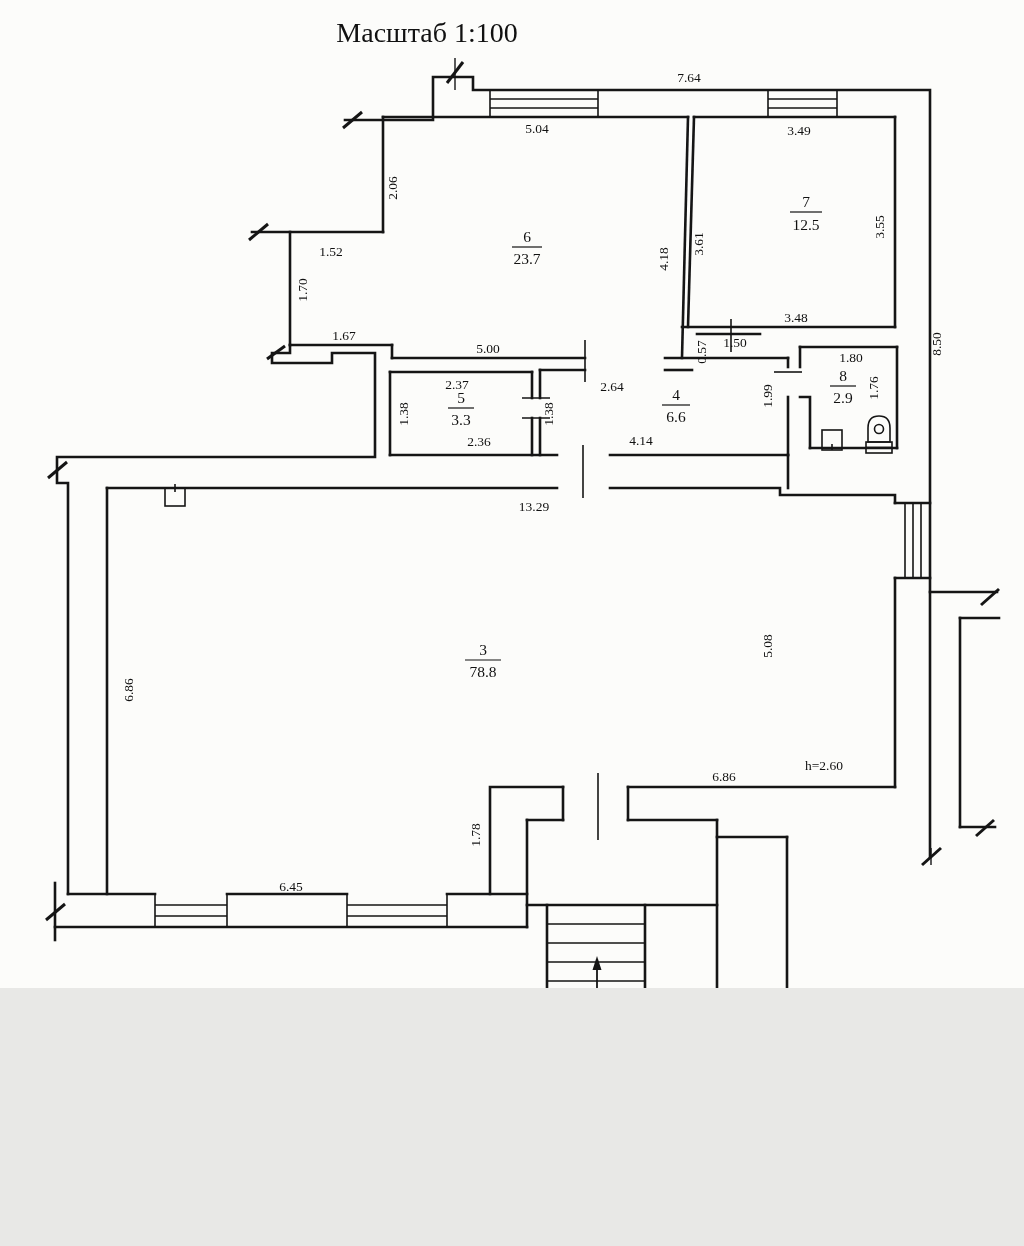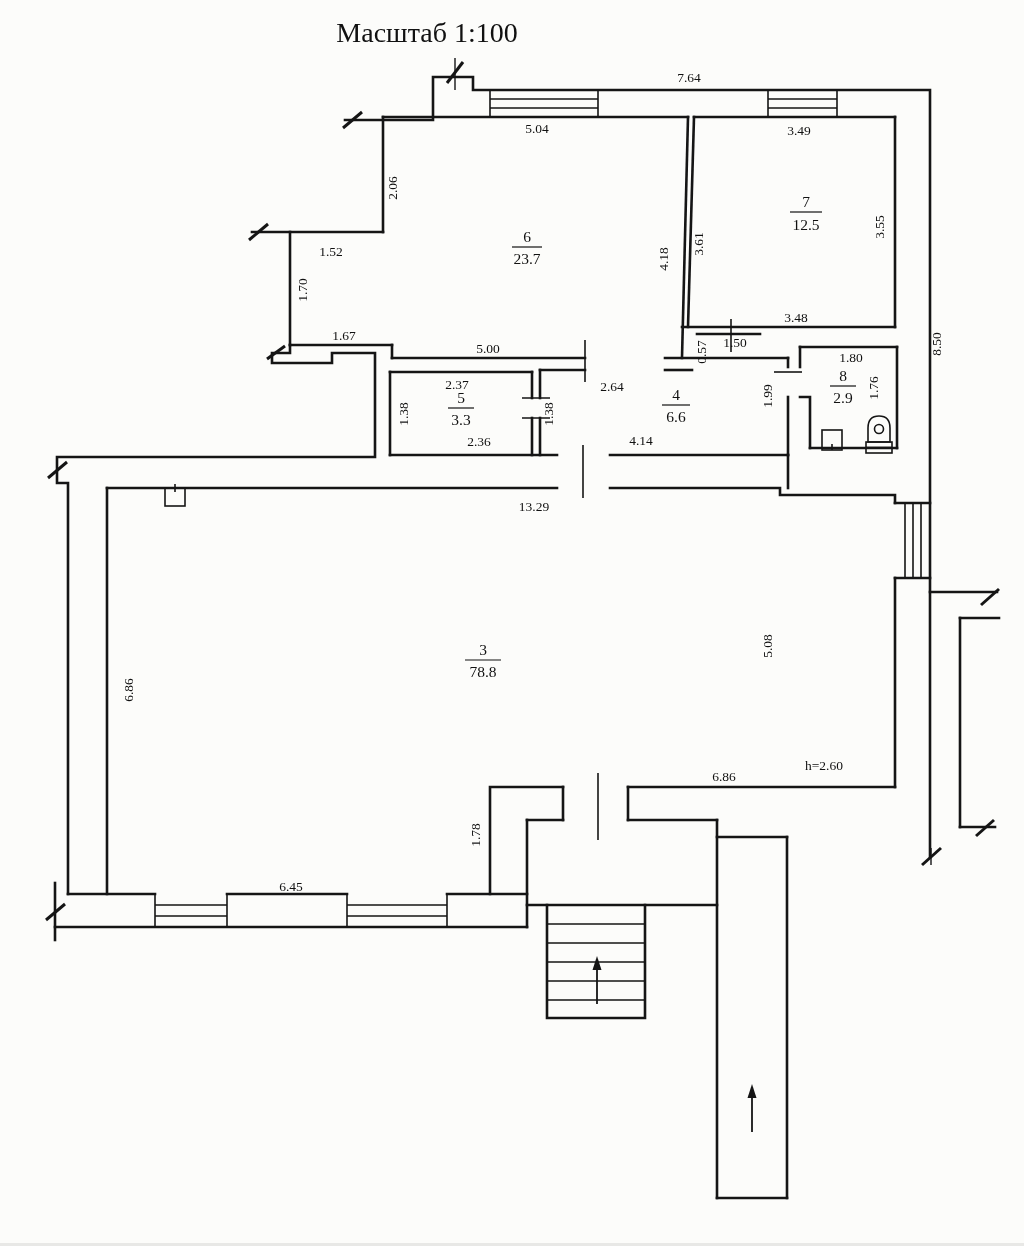--- a/index.html
+++ b/index.html
@@ -1,16 +1,16 @@
 <!DOCTYPE html>
 <html><head>
 <meta charset="utf-8">
 <style>
   html,body{margin:0;padding:0;background:#e8e8e6;}
-  .page{position:relative;width:1024px;height:1243px;background:#fcfcfa;margin:0 auto;overflow:hidden;}
+  .page{position:relative;width:1024px;height:988px;background:#fcfcfa;margin:0 auto;overflow:hidden;}
   svg{position:absolute;left:0;top:0;}
   .t{font-family:"Liberation Serif","DejaVu Serif",serif;fill:#111;}
   .dim{font-size:13.5px;}
   .room{font-size:15.5px;}
   .title{font-size:28px;}
 </style>
 </head>
 <body>
 
 <div class="page">

